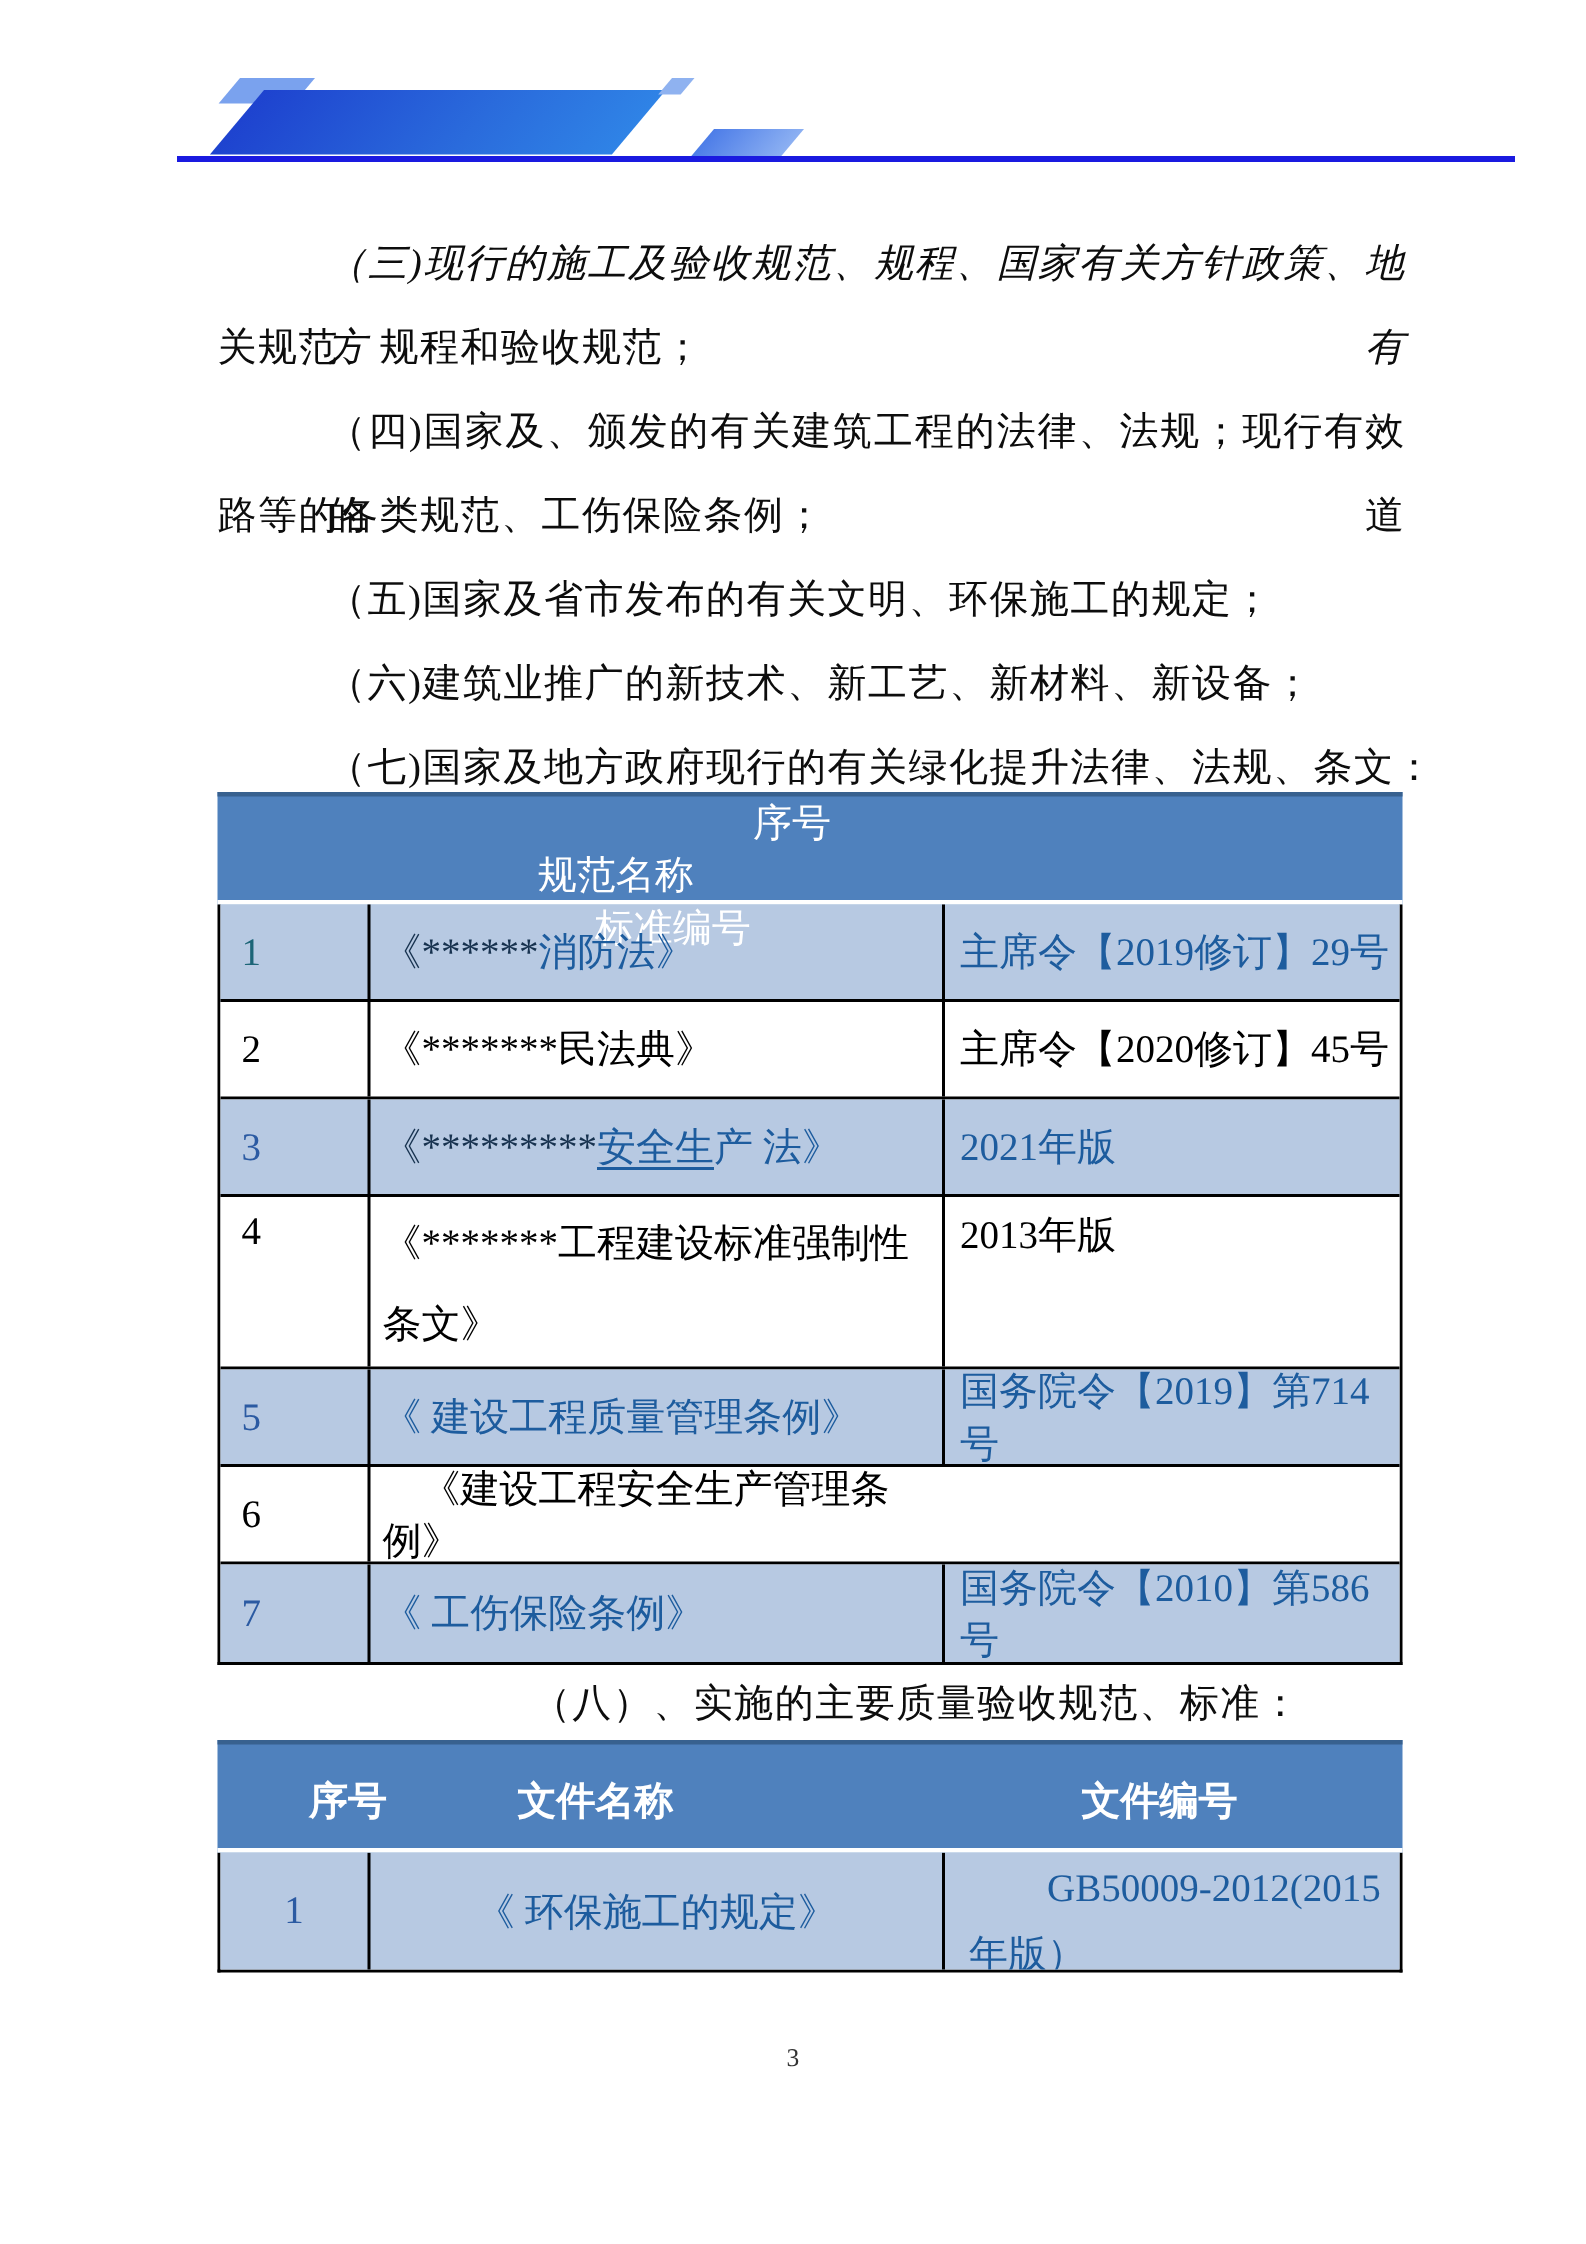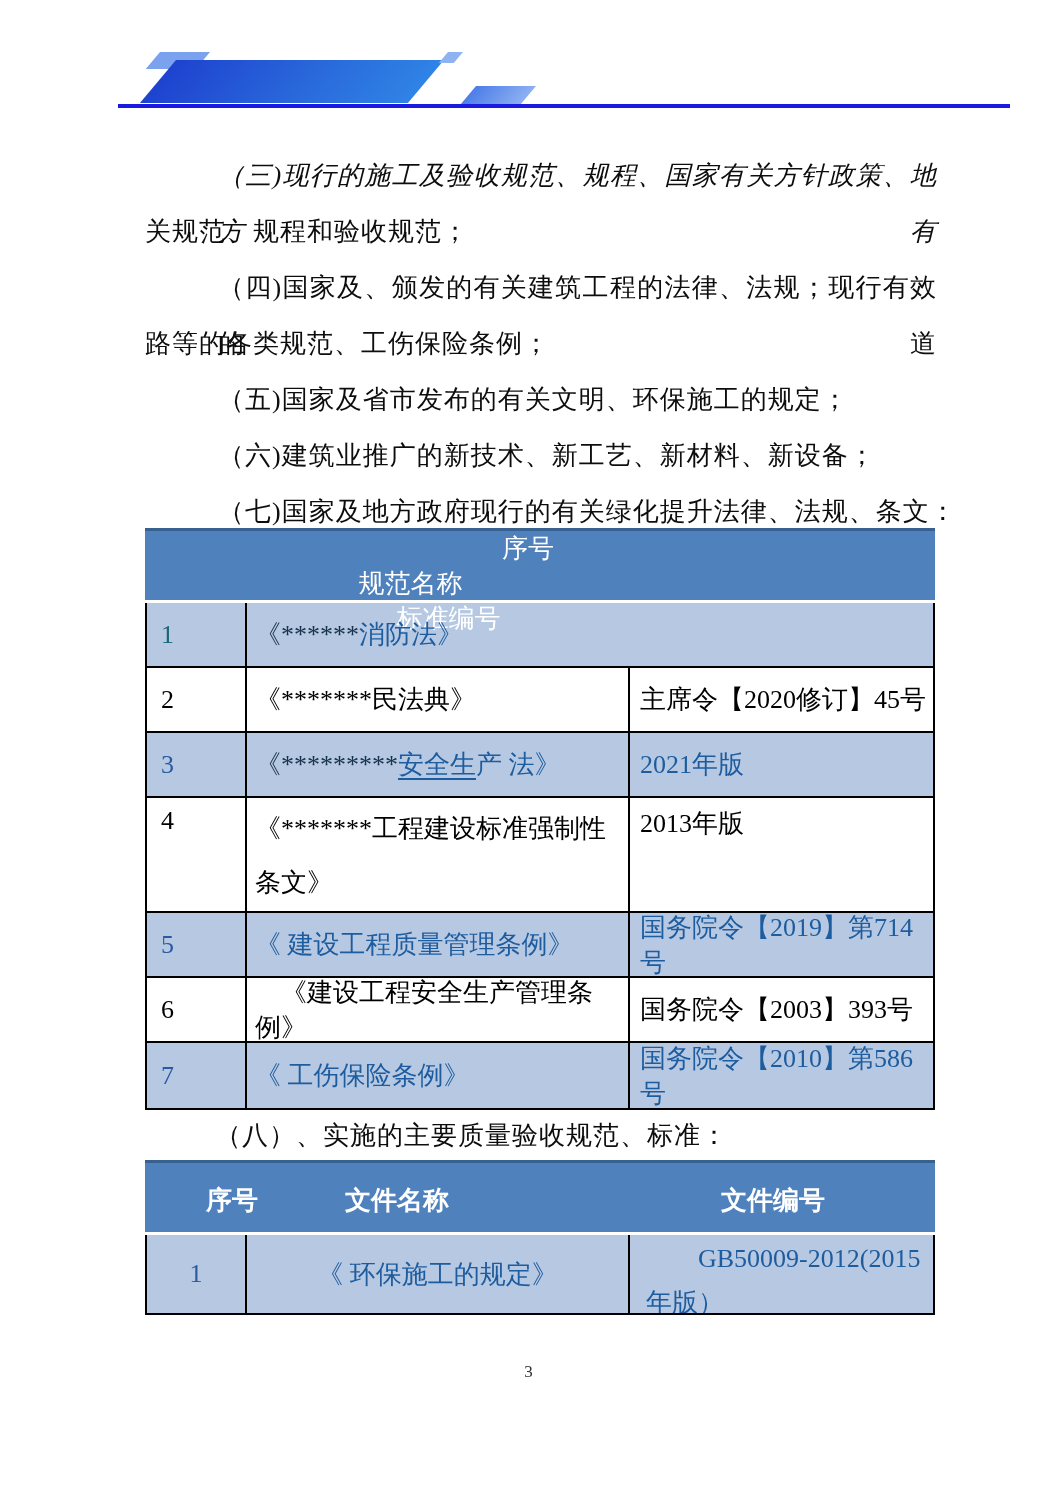--- a/index.html
+++ b/index.html
@@ -35,21 +35,21 @@
   }
   
   .pline{
     position:absolute;left:145px;width:792px;height:56px;line-height:56px;
     font-size:26px;letter-spacing:1px;white-space:nowrap;color:#0d0d0d;
   }
   .pline.indent{padding-left:73px;width:719px;}
   .pline.justify{white-space:normal;text-align:justify;text-align-last:justify;}
   .section-heading{
     position:absolute;left:145px;width:792px;height:48px;line-height:48px;
-    padding-left:70px;font-size:26px;letter-spacing:1px;color:#0d0d0d;white-space:nowrap;
+    padding-left:70px;font-size:26px;letter-spacing:1px;color:#0d0d0d;white-space:nowrap;text-align:center;
   }
   
   .doc-table{position:absolute;left:145px;width:790px;box-sizing:border-box;}
   .thead{
     box-sizing:border-box;display:flex;align-items:center;
     background:#4f81bd;color:#ffffff;height:75px;
     border-top:3px solid #38618f;border-bottom:3px solid #ffffff;
     font-size:26px;
     flex-direction:column;
   }
@@ -119,20 +119,21 @@
   <div class="doc-table t1" style="top:528px;">
     <div class="thead">
       <div class="hcell h-no">序号</div>
       <div class="hcell h-name">规范名称</div>
       <div class="hcell h-code">标准编号</div>
     </div>
     <div class="tbody" id="t1body">
         <div class="trow alt">
           <div class="cell c-no">1</div>
           <div class="cell c-name"><span class="ast">《******</span>消防法》</div>
+          <div class="cell c-code">主席令【2019修订】29号</div>
         </div>
         <div class="trow">
           <div class="cell c-no">2</div>
           <div class="cell c-name"><span class="ast">《*******</span>民法典》</div>
           <div class="cell c-code">主席令【2020修订】45号</div>
         </div>
         <div class="trow alt">
           <div class="cell c-no">3</div>
           <div class="cell c-name"><span class="ast">《*********</span><u>安全生</u>产 法》</div>
           <div class="cell c-code">2021年版</div>
@@ -143,21 +144,20 @@
           <div class="cell c-code">2013年版</div>
         </div>
         <div class="trow alt">
           <div class="cell c-no">5</div>
           <div class="cell c-name">《 建设工程质量管理条例》</div>
           <div class="cell c-code">国务院令【2019】第714号</div>
         </div>
         <div class="trow">
           <div class="cell c-no">6</div>
           <div class="cell c-name">　《建设工程安全生产管理条例》</div>
-          <div class="cell c-code">国务院令【2003】393号</div>
         </div>
         <div class="trow alt">
           <div class="cell c-no">7</div>
           <div class="cell c-name">《 工伤保险条例》</div>
           <div class="cell c-code">国务院令【2010】第586号</div>
         </div>
       </div>
   </div>
 
   <div class="section-heading" style="top:1112px;">（八）、实施的主要质量验收规范、标准：</div>

